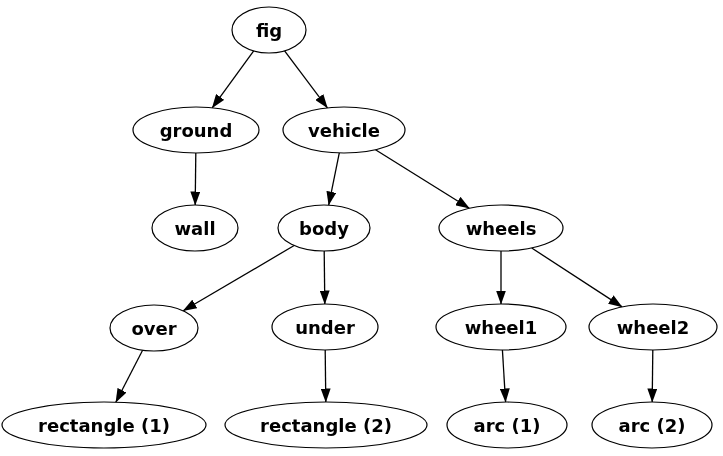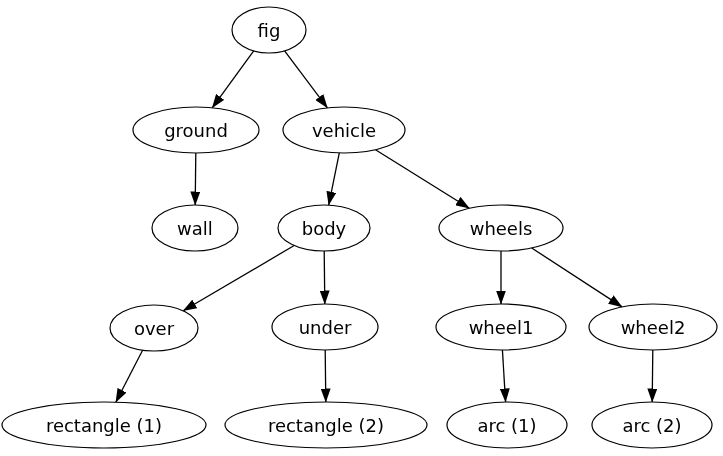--- a/index.html
+++ b/index.html
@@ -7,20 +7,21 @@
     padding: 0;
     background: #ffffff;
     font-family: "DejaVu Sans", sans-serif;
   }
   #canvas-wrap {
     position: relative;
     width: 723px;
     height: 456px;
     background: #ffffff;
     overflow: hidden;
+    font-weight: bold;
   }
   svg text {
     font-family: "DejaVu Sans", sans-serif;
     fill: #000000;
   }
 </style>
 </head>
 <body>
 
 <div id="canvas-wrap"><svg width="723" height="456" viewBox="0 0 723 456">

